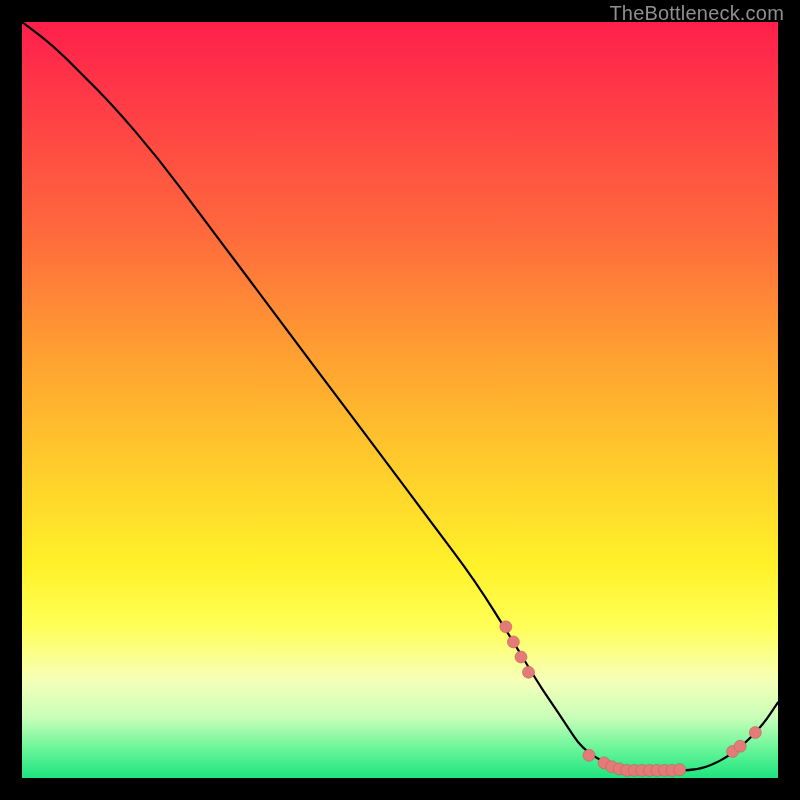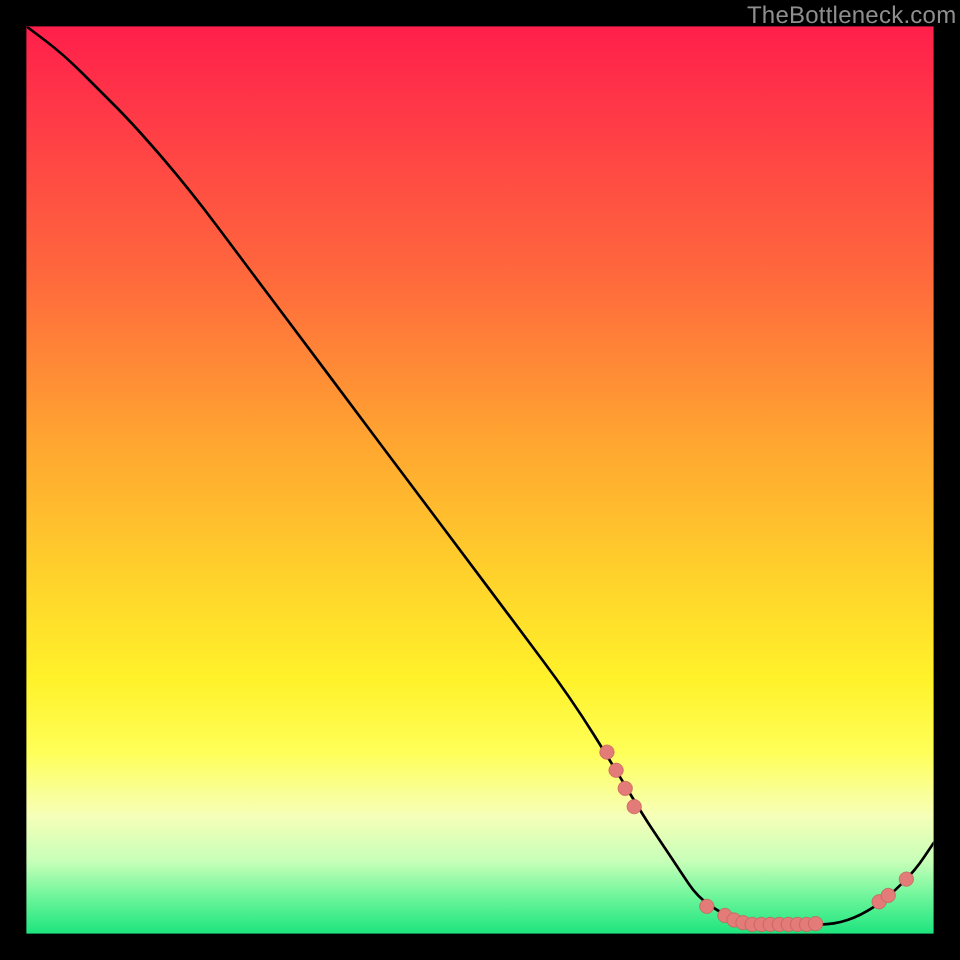--- a/index.html
+++ b/index.html
@@ -42,21 +42,21 @@
   .curve-svg {
     position: absolute;
     left: 0;
     top: 0;
     width: 756px;
     height: 756px;
   }
   .watermark {
     position: absolute;
     top: 2px;
-    right: 3px;
+    right: 16px;
     font-family: Arial, Helvetica, sans-serif;
     font-size: 20px;
     color: #8f8f8f;
     letter-spacing: 0.2px;
     user-select: none;
   }
 </style>
 </head>
 <body>
 

